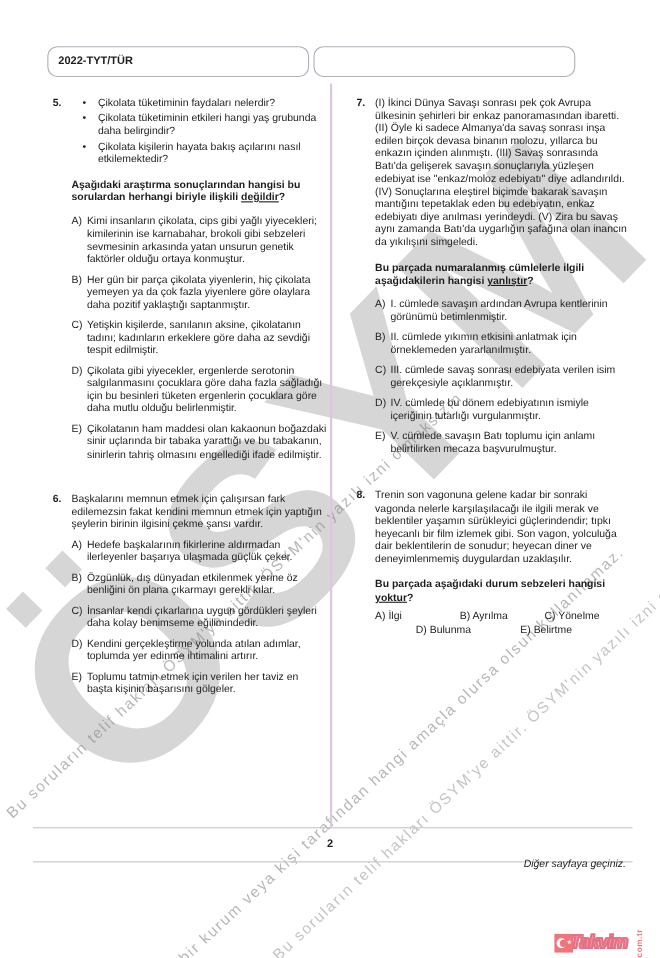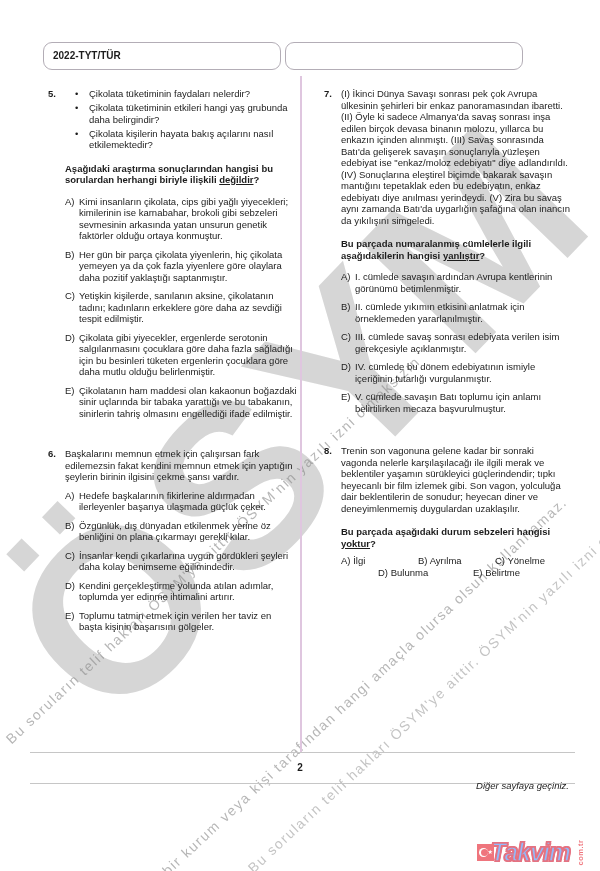--- a/index.html
+++ b/index.html
@@ -68,21 +68,21 @@
   
   .takvim { position:absolute; right:6px; bottom:4px; display:flex; align-items:center;
             opacity:0.55; z-index:2; }
   .tk-flag { width:17px; height:17px; background:#e30613; position:relative; margin-right:-3px; z-index:2; }
   .tk-flag::before { content:''; position:absolute; left:2px; top:4px; width:9px; height:9px;
                      border-radius:50%; background:#fff; }
   .tk-flag::after  { content:''; position:absolute; left:4.5px; top:5px; width:7px; height:7px;
                      border-radius:50%; background:#e30613; }
   .tk-star { position:absolute; right:1px; top:5px; color:#fff; font-size:6px; line-height:6px; }
   .tk-star::before { content:'★'; }
-  .tk-text { font-size:25px; font-weight:bold; font-style:italic; color:#3b82f6; letter-spacing:-1px;
+  .tk-text { font-size:17px; font-weight:bold; font-style:italic; color:#ec4899; letter-spacing:-1px;
              -webkit-text-stroke:1.6px #d1001c;
              text-shadow:-1px -1px 0 #d1001c, 1px -1px 0 #d1001c, -1px 1px 0 #d1001c, 1px 1px 0 #d1001c; }
   .tk-domain { font-size:7.5px; color:#e30613; font-weight:bold; transform:rotate(-90deg);
                transform-origin:center; letter-spacing:0.5px; margin-left:-2px; }
 </style>
 </head>
 <body>
 
 <div class="page">
 

